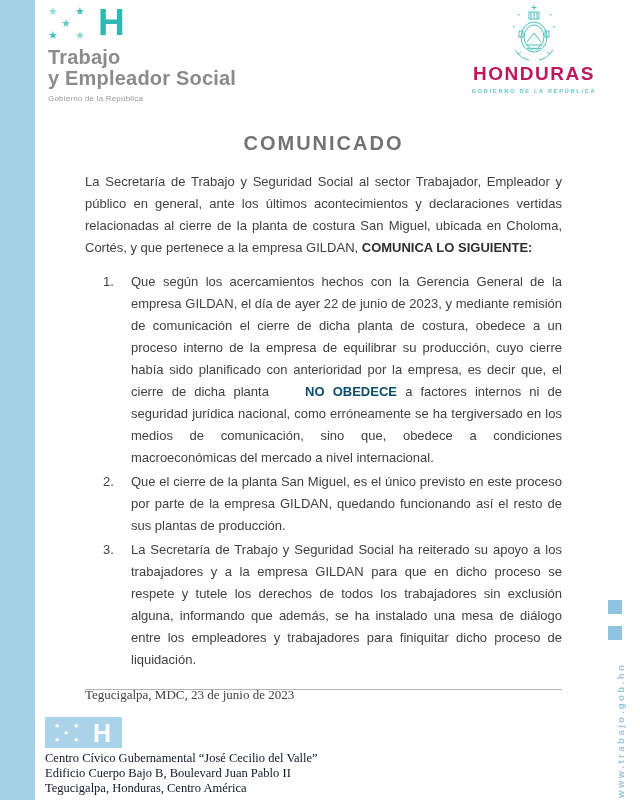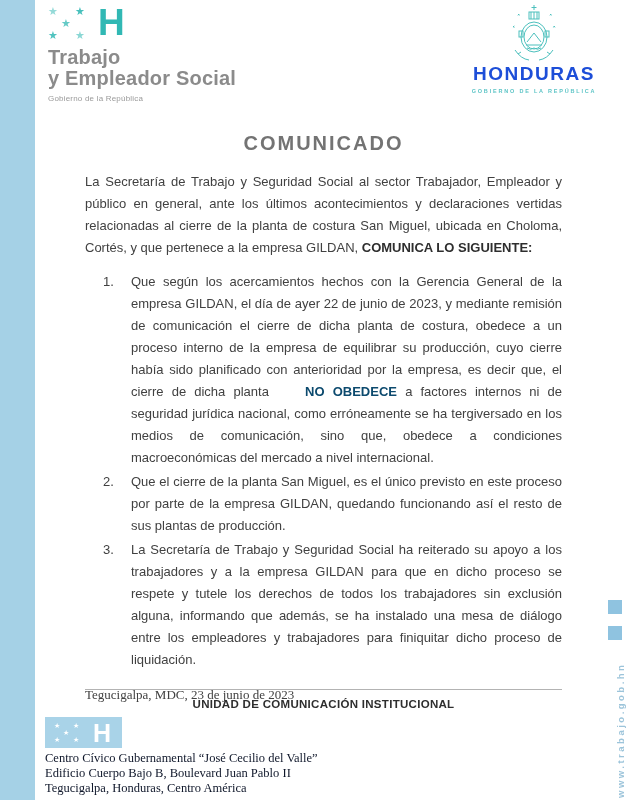--- a/index.html
+++ b/index.html
@@ -25,21 +25,21 @@
   .stars .s4{left:0;top:24px;opacity:.9}
   .stars .s5{left:27px;top:24px;opacity:.6}
   .big-h{font-size:37px;line-height:34px;font-weight:900;color:#31b8b4;margin-left:6px;letter-spacing:-1px;}
   .min-line{font-size:20px;line-height:21px;color:#8b8b8b;font-weight:600;letter-spacing:.2px;}
   .min-line.first{margin-top:1px;}
   .min-caption{font-size:8px;color:#9a9a9a;margin-top:5px;letter-spacing:.2px;}
 
   
   .honduras{position:absolute;right:26px;top:4px;width:160px;text-align:center;}
   .emblem{display:block;margin:0 auto;}
-  .hn-name{font-size:19px;font-weight:800;color:#1d4ed8;letter-spacing:1.5px;margin-top:1px;}
+  .hn-name{font-size:19px;font-weight:800;color:#be185d;letter-spacing:1.5px;margin-top:1px;}
   .hn-caption{font-size:5.5px;color:#5cc4c6;letter-spacing:1.8px;margin-top:3px;font-weight:600;}
 
   
   .content{position:absolute;left:85px;top:132px;width:477px;}
   .doc-title{text-align:center;font-size:20px;font-weight:800;color:#737373;letter-spacing:2px;margin:0 0 16px 0;}
   .para{font-size:13px;line-height:22px;text-align:justify;margin:0 0 12px 0;}
   .para b{color:#2e2e2e;}
   .olist{margin:0;padding:0;}
   .oitem{display:flex;padding-left:18px;margin-bottom:2px;}
   .onum{width:28px;flex:none;font-size:13px;line-height:22px;}
@@ -133,21 +133,20 @@
       <div class="oitem">
         <span class="onum">3.</span>
         <span class="otext"><span>La Secretaría de Trabajo y Seguridad Social ha reiterado su apoyo a los trabajadores y a la empresa GILDAN para que en dicho proceso se respete y tutele los derechos de todos los trabajadores sin exclusión alguna, informando que además, se ha instalado una mesa de diálogo entre los empleadores y trabajadores para finiquitar dicho proceso de liquidación.</span><b></b><span></span></span>
       </div>
     </div>
 
     <div class="dateline">Tegucigalpa, MDC, 23 de junio de 2023</div>
   </div>
 
   <div class="divider"></div>
-  <div class="unit-title">UNIDAD DE COMUNICACIÓN INSTITUCIONAL</div>
 
   <div class="footer-logo">
     <div class="fstars">
       <span class="s s1">★</span>
       <span class="s s2">★</span>
       <span class="s s3">★</span>
       <span class="s s4">★</span>
       <span class="s s5">★</span>
     </div>
     <div class="fh">H</div>

